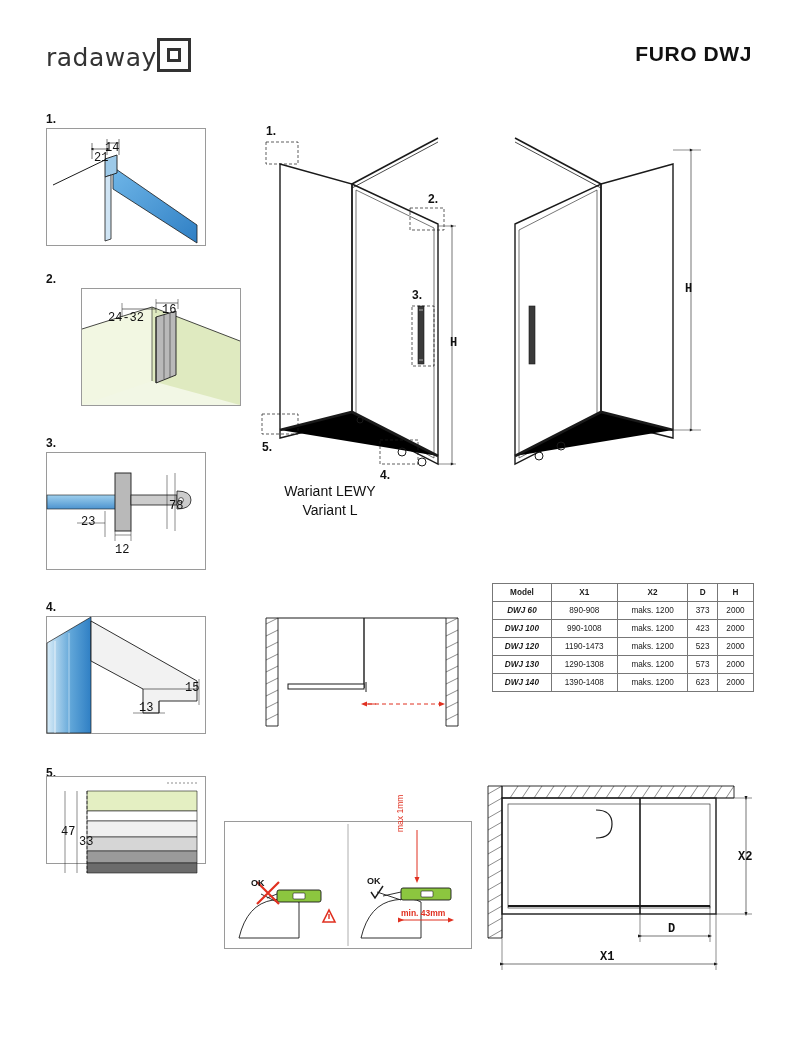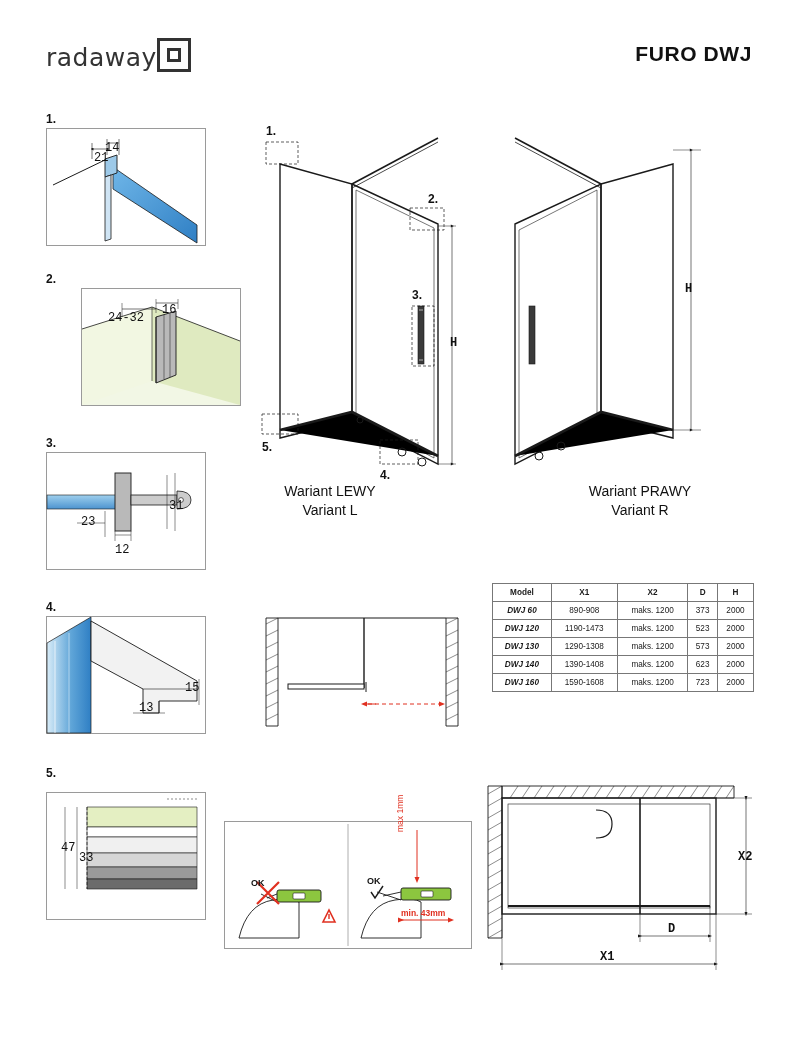--- a/index.html
+++ b/index.html
@@ -211,21 +211,21 @@
 
       <path d="M58 58 L58 84" stroke="#1a1a1a" stroke-width="0.5"></path>
       <path d="M30 70 L58 70" stroke="#1a1a1a" stroke-width="0.5"></path>
       <path d="M128 20 L128 78" stroke="#1a1a1a" stroke-width="0.5"></path>
       <path d="M120 22 L120 76" stroke="#1a1a1a" stroke-width="0.5"></path>
       <path d="M68 82 L84 82" stroke="#1a1a1a" stroke-width="0.5"></path>
       <path d="M68 78 L68 88" stroke="#1a1a1a" stroke-width="0.5"></path>
       <path d="M84 78 L84 88" stroke="#1a1a1a" stroke-width="0.5"></path>
     </svg>
     <div class="dim" style="left:34px; top:62px;">23</div>
-    <div class="dim" style="left:122px; top:46px;">31</div>
+    <div class="dim" style="left:122px; top:46px;">78</div>
     <div class="dim" style="left:68px; top:90px;">12</div>
   </div>
 
   <div class="step-num" style="left:46px; top:600px;">4.</div>
   <div class="panel" style="left:46px; top:616px; width:160px; height:118px;">
     <svg width="158" height="116" viewBox="0 0 158 116">
       <defs>
         <linearGradient id="g4" x1="0" y1="0" x2="1" y2="0">
           <stop offset="0%" stop-color="#d8ecf8"></stop>
           <stop offset="55%" stop-color="#5fa5d8"></stop>
@@ -241,21 +241,21 @@
       <path d="M112 84 L112 96" stroke="#1a1a1a" stroke-width="0.6"></path>
 
       <path d="M152 62 L152 88" stroke="#1a1a1a" stroke-width="0.5"></path>
       <path d="M86 96 L118 96" stroke="#1a1a1a" stroke-width="0.5"></path>
     </svg>
     <div class="dim" style="left:138px; top:64px;">15</div>
     <div class="dim" style="left:92px; top:84px;">13</div>
   </div>
 
   <div class="step-num" style="left:46px; top:766px;">5.</div>
-  <div class="panel" style="left:46px; top:792px; width:160px; height:128px;">
+  <div class="panel" style="left:46px; top:776px; width:160px; height:88px;">
     <svg width="158" height="126" viewBox="0 0 158 126">
       <path d="M40 14 L150 14 L150 34 L40 34 Z" fill="#e4efc2" stroke="#1a1a1a" stroke-width="0.6"></path>
       <path d="M40 34 L150 34 L150 44 L40 44 Z" fill="#ffffff" stroke="#1a1a1a" stroke-width="0.6"></path>
       <path d="M40 44 L150 44 L150 60 L40 60 Z" fill="#f0f0f0" stroke="#1a1a1a" stroke-width="0.6"></path>
       <path d="M40 60 L150 60 L150 74 L40 74 Z" fill="#d6d6d6" stroke="#1a1a1a" stroke-width="0.6"></path>
       <path d="M40 74 L150 74 L150 86 L40 86 Z" fill="#9a9a9a" stroke="#1a1a1a" stroke-width="0.6"></path>
       <path d="M40 86 L150 86 L150 96 L40 96 Z" fill="#6b6b6b" stroke="#1a1a1a" stroke-width="0.6"></path>
       <path d="M40 14 L40 96" stroke="#1a1a1a" stroke-width="0.7" stroke-dasharray="3 2"></path>
       <path d="M30 14 L30 96" stroke="#1a1a1a" stroke-width="0.5"></path>
       <path d="M18 14 L18 96" stroke="#1a1a1a" stroke-width="0.5"></path>
@@ -368,24 +368,20 @@
       <path d="M196 30 L196 310" stroke="#1a1a1a" stroke-width="0.6" marker-start="url(#vtick2)" marker-end="url(#vtick2)"></path>
       <defs>
         <marker id="vtick2" markerWidth="6" markerHeight="6" refX="3" refY="3" orient="auto">
           <path d="M3 0 L0.5 5 L5.5 5 Z" fill="#1a1a1a"></path>
         </marker>
       </defs>
       <path d="M178 30 L206 30 M178 310 L206 310" stroke="#1a1a1a" stroke-width="0.5"></path>
     </svg>
     <div class="dim" style="left:190px; top:162px; font-weight:bold;">H</div>
   </div>
-  <div class="caption-center" style="left:560px; top:482px;">
-    <div>Wariant PRAWY</div>
-    <div>Variant R</div>
-  </div>
 
   <div style="position:absolute; left:252px; top:604px; width:220px; height:130px;">
     <svg width="220" height="130" viewBox="0 0 220 130">
 
       <path d="M14 14 L26 14 L26 122 L14 122 Z" fill="none" stroke="#1a1a1a" stroke-width="0.9"></path>
       <path d="M14 20 L26 14 M14 32 L26 26 M14 44 L26 38 M14 56 L26 50 M14 68 L26 62 M14 80 L26 74 M14 92 L26 86 M14 104 L26 98 M14 116 L26 110" stroke="#1a1a1a" stroke-width="0.5"></path>
 
       <path d="M194 14 L206 14 L206 122 L194 122 Z" fill="none" stroke="#1a1a1a" stroke-width="0.9"></path>
       <path d="M194 20 L206 14 M194 32 L206 26 M194 44 L206 38 M194 56 L206 50 M194 68 L206 62 M194 80 L206 74 M194 92 L206 86 M194 104 L206 98 M194 116 L206 110" stroke="#1a1a1a" stroke-width="0.5"></path>
 
@@ -418,47 +414,47 @@
     </thead>
     <tbody>
       <tr>
         <td class="model">DWJ 60</td>
         <td>890-908</td>
         <td>maks. 1200</td>
         <td>373</td>
         <td>2000</td>
       </tr>
       <tr>
+        <td class="model">DWJ 100</td>
+        <td>990-1008</td>
+        <td>maks. 1200</td>
+        <td>423</td>
+        <td>2000</td>
+      </tr>
+      <tr>
         <td class="model">DWJ 120</td>
         <td>1190-1473</td>
         <td>maks. 1200</td>
         <td>523</td>
         <td>2000</td>
       </tr>
       <tr>
         <td class="model">DWJ 130</td>
         <td>1290-1308</td>
         <td>maks. 1200</td>
         <td>573</td>
         <td>2000</td>
       </tr>
       <tr>
         <td class="model">DWJ 140</td>
         <td>1390-1408</td>
         <td>maks. 1200</td>
         <td>623</td>
         <td>2000</td>
       </tr>
-      <tr>
-        <td class="model">DWJ 160</td>
-        <td>1590-1608</td>
-        <td>maks. 1200</td>
-        <td>723</td>
-        <td>2000</td>
-      </tr>
     </tbody>
   </table>
 
   <div style="position:absolute; left:480px; top:776px; width:290px; height:210px;">
     <svg width="290" height="210" viewBox="0 0 290 210">
 
       <path d="M8 10 L22 10 L22 162 L8 162 Z" fill="none" stroke="#1a1a1a" stroke-width="0.9"></path>
       <path d="M8 18 L22 10 M8 30 L22 22 M8 42 L22 34 M8 54 L22 46 M8 66 L22 58 M8 78 L22 70 M8 90 L22 82 M8 102 L22 94 M8 114 L22 106 M8 126 L22 118 M8 138 L22 130 M8 150 L22 142 M8 162 L22 154" stroke="#1a1a1a" stroke-width="0.5"></path>
 
       <path d="M22 10 L254 10 L254 22 L22 22 Z" fill="none" stroke="#1a1a1a" stroke-width="0.9"></path>

